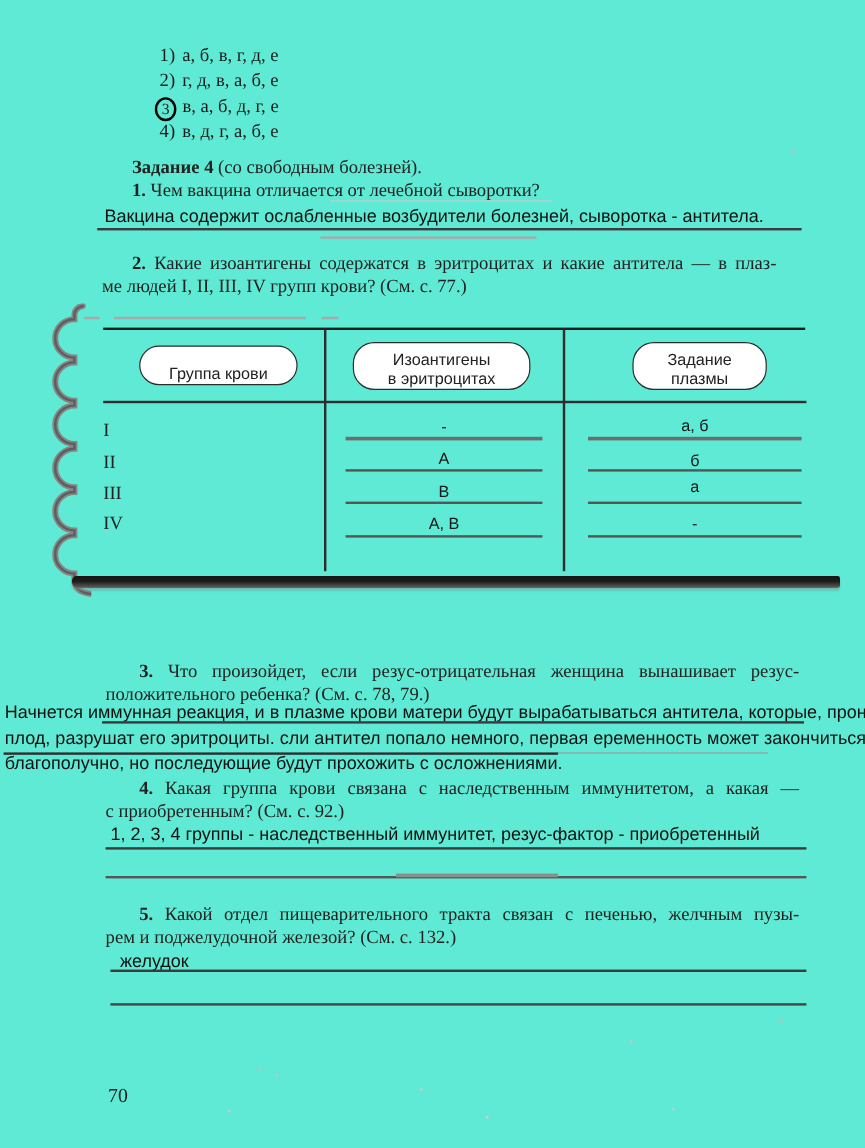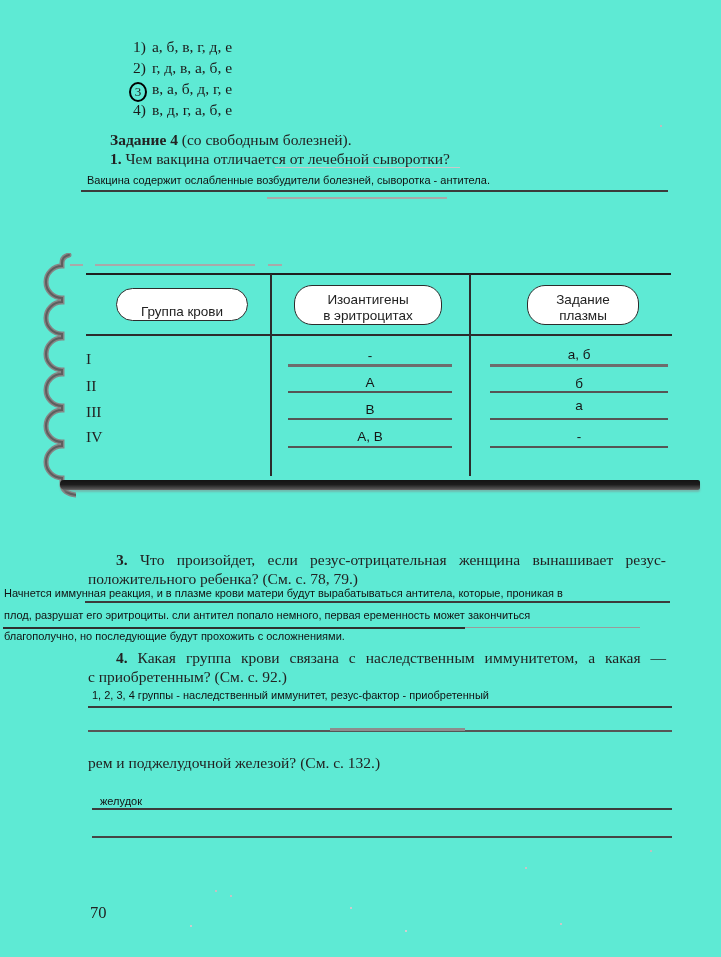--- a/index.html
+++ b/index.html
@@ -14,21 +14,21 @@
       width:14px;height:16px;border:2.5px solid #000;border-radius:50%;
       font-size:13px;margin:0 5px 0 -4px;vertical-align:-2px;}
 
   
   .qline{font-size:15.5px;line-height:19px;color:#222;}
   .qline-just{text-align:justify;text-align-last:justify;}
   .qnum{font-weight:bold;}
   .task-bold{font-weight:bold;}
 
   
-  .answer{font-family:"Liberation Sans",sans-serif;font-size:11px;color:#111;
+  .answer{font-family:"Liberation Sans",sans-serif;font-size:15px;color:#111;
           white-space:nowrap;line-height:21.5px;}
 
   
   .rule{height:1.5px;background:#3b3b3b;}
   .rule-light{height:1.5px;background:#a9a9a9;}
   .rule-faint{height:1px;background:#c9c9c9;}
 
   
   .pill{border:1.5px solid #2c2c2c;border-radius:18px;display:flex;flex-direction:column;
         align-items:center;justify-content:flex-end;font-family:Liberation Sans, sans-serif;
@@ -63,20 +63,24 @@
   </div>
 
   <div class="abs qline" style="left:110px;top:130px;"><span class="task-bold">Задание 4</span><span> (со свободным болезней).</span></div>
 
   <div class="abs qline" style="left:110px;top:149px;"><span class="qnum">1.</span><span> Чем вакцина отличается от лечебной сыворотки?</span></div>
   <div class="abs rule-faint" style="left:275px;top:167px;width:185px;"></div>
   <div class="abs answer" style="left:87px;top:170px;">Вакцина содержит ослабленные возбудители болезней, сыворотка - антитела.</div>
   <div class="abs rule" style="left:81px;top:190px;width:587px;"></div>
   <div class="abs rule-light" style="left:267px;top:197px;width:180px;"></div>
 
+  <div class="abs" style="left:85px;top:210px;width:562px;">
+    <div class="qline qline-just" style="text-indent:25px;"><span class="qnum">2.</span><span> Какие изоантигены содержатся в эритроцитах и какие антитела — в плаз-</span></div>
+    <div class="qline">ме людей I, II, III, IV групп крови? (См. с. 77.)</div>
+  </div>
 
   <div class="abs rule-light" style="left:70px;top:264px;width:13px;"></div>
   <div class="abs rule-light" style="left:95px;top:264px;width:160px;"></div>
   <div class="abs rule-light" style="left:268px;top:264px;width:14px;"></div>
 
   <svg class="abs" style="left:42px;top:253px;" width="34" height="252" viewBox="0 0 34 252">
     <path d="M27,2 C22,3 20,6 20,10 l0,3 a16,16 0 0 0 0,32 l0,4 a16,16 0 0 0 0,32 l0,4 a16,16 0 0 0 0,32 l0,4 a16,16 0 0 0 0,32 l0,4 a16,16 0 0 0 0,32 l0,4 a16,16 0 0 0 0,32 l0,7 c1,6 5,9 14,10" fill="none" stroke="#868686" stroke-width="5" stroke-linecap="round"></path>
     <path d="M27,2 C22,3 20,6 20,10 l0,3 a16,16 0 0 0 0,32 l0,4 a16,16 0 0 0 0,32 l0,4 a16,16 0 0 0 0,32 l0,4 a16,16 0 0 0 0,32 l0,4 a16,16 0 0 0 0,32 l0,4 a16,16 0 0 0 0,32 l0,7 c1,6 5,9 14,10" fill="none" stroke="#5e5e5e" stroke-width="2" stroke-linecap="round"></path>
   </svg>
 
@@ -138,20 +142,21 @@
   <div class="abs" style="left:88px;top:648px;width:578px;">
     <div class="qline qline-just" style="text-indent:28px;"><span class="qnum">4.</span><span> Какая группа крови связана с наследственным иммунитетом, а какая —</span></div>
     <div class="qline">с приобретенным? (См. с. 92.)</div>
   </div>
   <div class="abs answer" style="left:92px;top:685px;">1, 2, 3, 4 группы - наследственный иммунитет, резус-фактор - приобретенный</div>
   <div class="abs rule" style="left:88px;top:706px;width:584px;"></div>
   <div class="abs rule" style="left:88px;top:730px;width:584px;background:#565656;"></div>
   <div class="abs" style="left:330px;top:728px;width:135px;height:3px;background:#8d8d8d;"></div>
 
   <div class="abs" style="left:88px;top:753px;width:578px;">
+    <div class="qline qline-just" style="text-indent:28px;"><span class="qnum">5.</span><span> Какой отдел пищеварительного тракта связан с печенью, желчным пузы-</span></div>
     <div class="qline">рем и поджелудочной железой? (См. с. 132.)</div>
   </div>
   <div class="abs answer" style="left:100px;top:791px;">желудок</div>
   <div class="abs rule" style="left:92px;top:808px;width:580px;"></div>
   <div class="abs rule" style="left:92px;top:836px;width:580px;background:#454545;"></div>
 
   <div class="abs pagenum" style="left:90px;top:903px;">70</div>
 
   <div class="abs noise" style="left:230px;top:895px;"></div>
 

